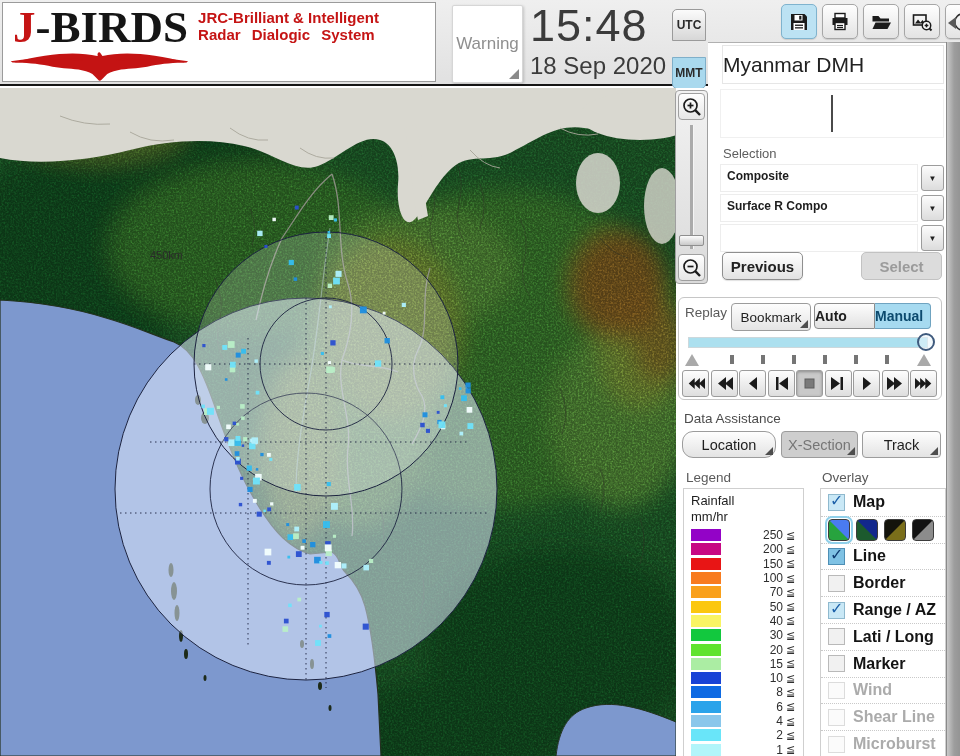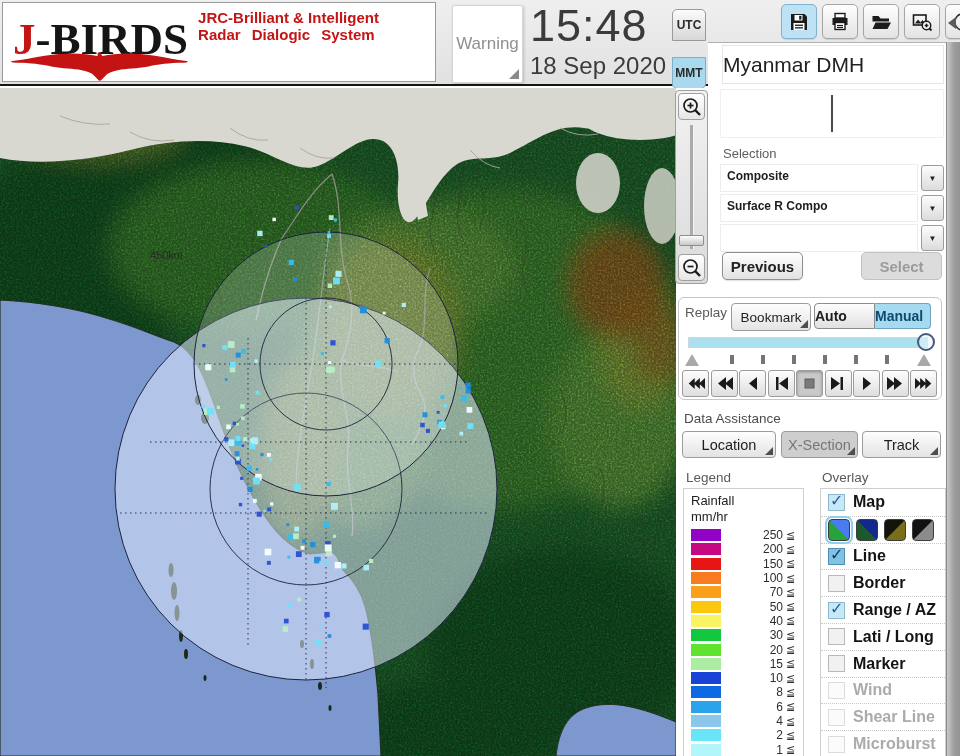--- a/index.html
+++ b/index.html
@@ -4,21 +4,21 @@
 <style>
   html,body{margin:0;padding:0;}
   .screen{position:relative;width:960px;height:756px;overflow:hidden;background:#fff;
           font-family:"Liberation Sans",sans-serif;-webkit-font-smoothing:antialiased;}
   
   .header{position:absolute;left:0;top:0;width:960px;height:86px;
           background:linear-gradient(#efefef,#e1e1e1);border-bottom:2px solid #161616;box-sizing:border-box;}
   .logo-box{position:absolute;left:2px;top:2px;width:434px;height:80px;background:#fff;
             border:1px solid #9b9b9b;box-sizing:border-box;overflow:hidden;}
   .logo-row{display:flex;align-items:flex-start;padding:0 0 0 10px;}
-  .logo-title{font-family:"Liberation Serif",serif;font-weight:700;font-size:45px;line-height:48px;color:#151515;margin-top:12px;}
+  .logo-title{font-family:"Liberation Serif",serif;font-weight:700;font-size:45px;line-height:48px;color:#151515;}
   .logo-j{color:#C51414;}
   .logo-sub{margin:7px 0 0 10px;color:#C51414;font-weight:700;font-size:15px;line-height:16.5px;white-space:nowrap;}
   .logo-sub .l2{word-spacing:7px;}
   .eagle{position:absolute;left:6px;right:6px;bottom:0;height:31px;}
   .warning-btn{position:absolute;left:452px;top:5px;width:69px;height:76px;background:#fff;
                border:1px solid #d6d6d6;border-radius:2px;color:#8f8f8f;font-size:17px;
                display:flex;align-items:center;justify-content:center;box-shadow:1px 1px 3px rgba(0,0,0,.18);}
   .corner::after{content:"";position:absolute;right:3px;bottom:3px;width:0;height:0;border-style:solid;
                  border-width:0 0 10px 10px;border-color:transparent transparent #8a8a8a transparent;}
   .corner-sm::after{content:"";position:absolute;right:2px;bottom:2px;width:0;height:0;border-style:solid;
@@ -92,21 +92,21 @@
   .tick-sq{position:absolute;top:2px;width:4px;height:9px;background:#757575;}
   .media-row{position:absolute;left:3px;top:72px;display:flex;gap:1.5px;}
   .mbtn{width:27px;height:27px;box-sizing:border-box;border:1px solid #9c9c9c;border-radius:3px;
         background:linear-gradient(#fdfdfd,#dedede);display:flex;align-items:center;justify-content:center;}
   .mbtn.pressed{background:#c9c9c9;box-shadow:inset 0 1px 3px rgba(0,0,0,.3);}
   
   .da-label{position:absolute;left:684px;top:411px;font-size:13.5px;color:#4c4c4c;z-index:3;}
   .da-btn{position:absolute;top:431px;height:27px;border:1px solid #9c9c9c;border-radius:4px;z-index:3;box-sizing:border-box;
           background:linear-gradient(#fefefe,#e3e3e3);font-size:14.5px;color:#1e1e1e;
           display:flex;align-items:center;justify-content:center;}
-  .loc-btn{left:682px;width:94px;}
+  .loc-btn{left:682px;width:94px;border-radius:11px;}
   .xs-btn{left:781px;width:77px;background:#cecece;color:#767676;}
   .trk-btn{left:862px;width:79px;}
   
   .legend-label{position:absolute;left:686px;top:470px;font-size:13.5px;color:#5a5a5a;z-index:3;}
   .overlay-label{position:absolute;left:822px;top:470px;font-size:13.5px;color:#5a5a5a;z-index:3;}
   .legend-box{position:absolute;left:683px;top:488px;width:121px;height:268px;background:#fff;border:1px solid #cfcfcf;
               border-bottom:none;z-index:3;box-sizing:border-box;overflow:hidden;}
   .legend-title{padding:4px 0 0 7px;font-size:13px;color:#1e1e1e;line-height:16px;}
   .legend-rows{position:absolute;left:0;top:39px;right:0;}
   .lrow{display:flex;align-items:center;height:14.3px;}

